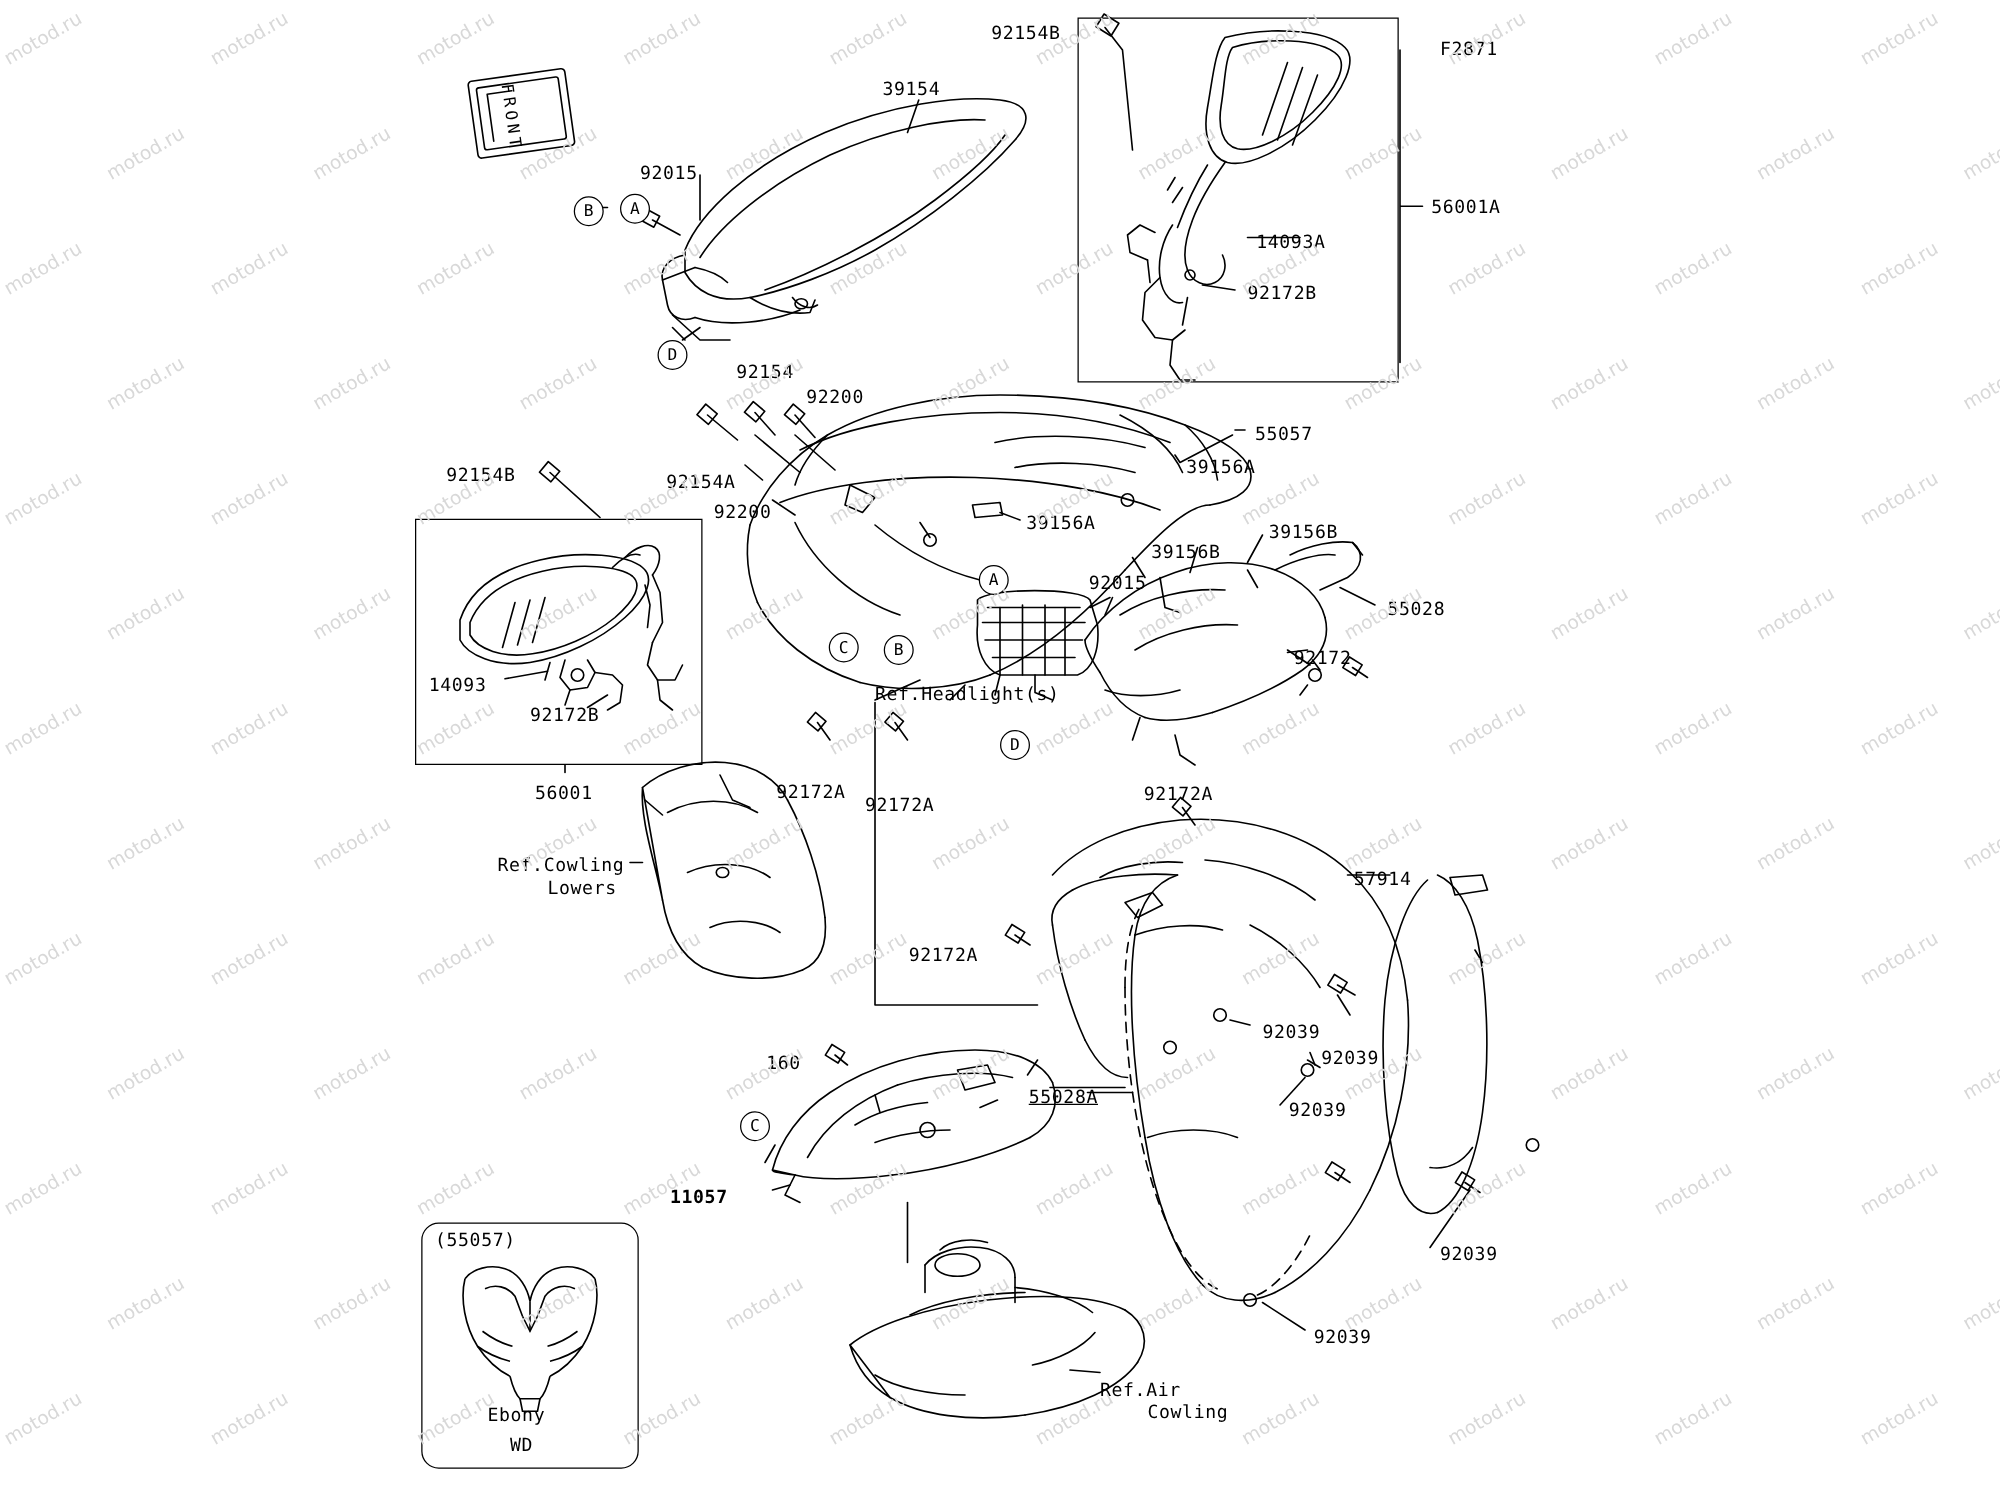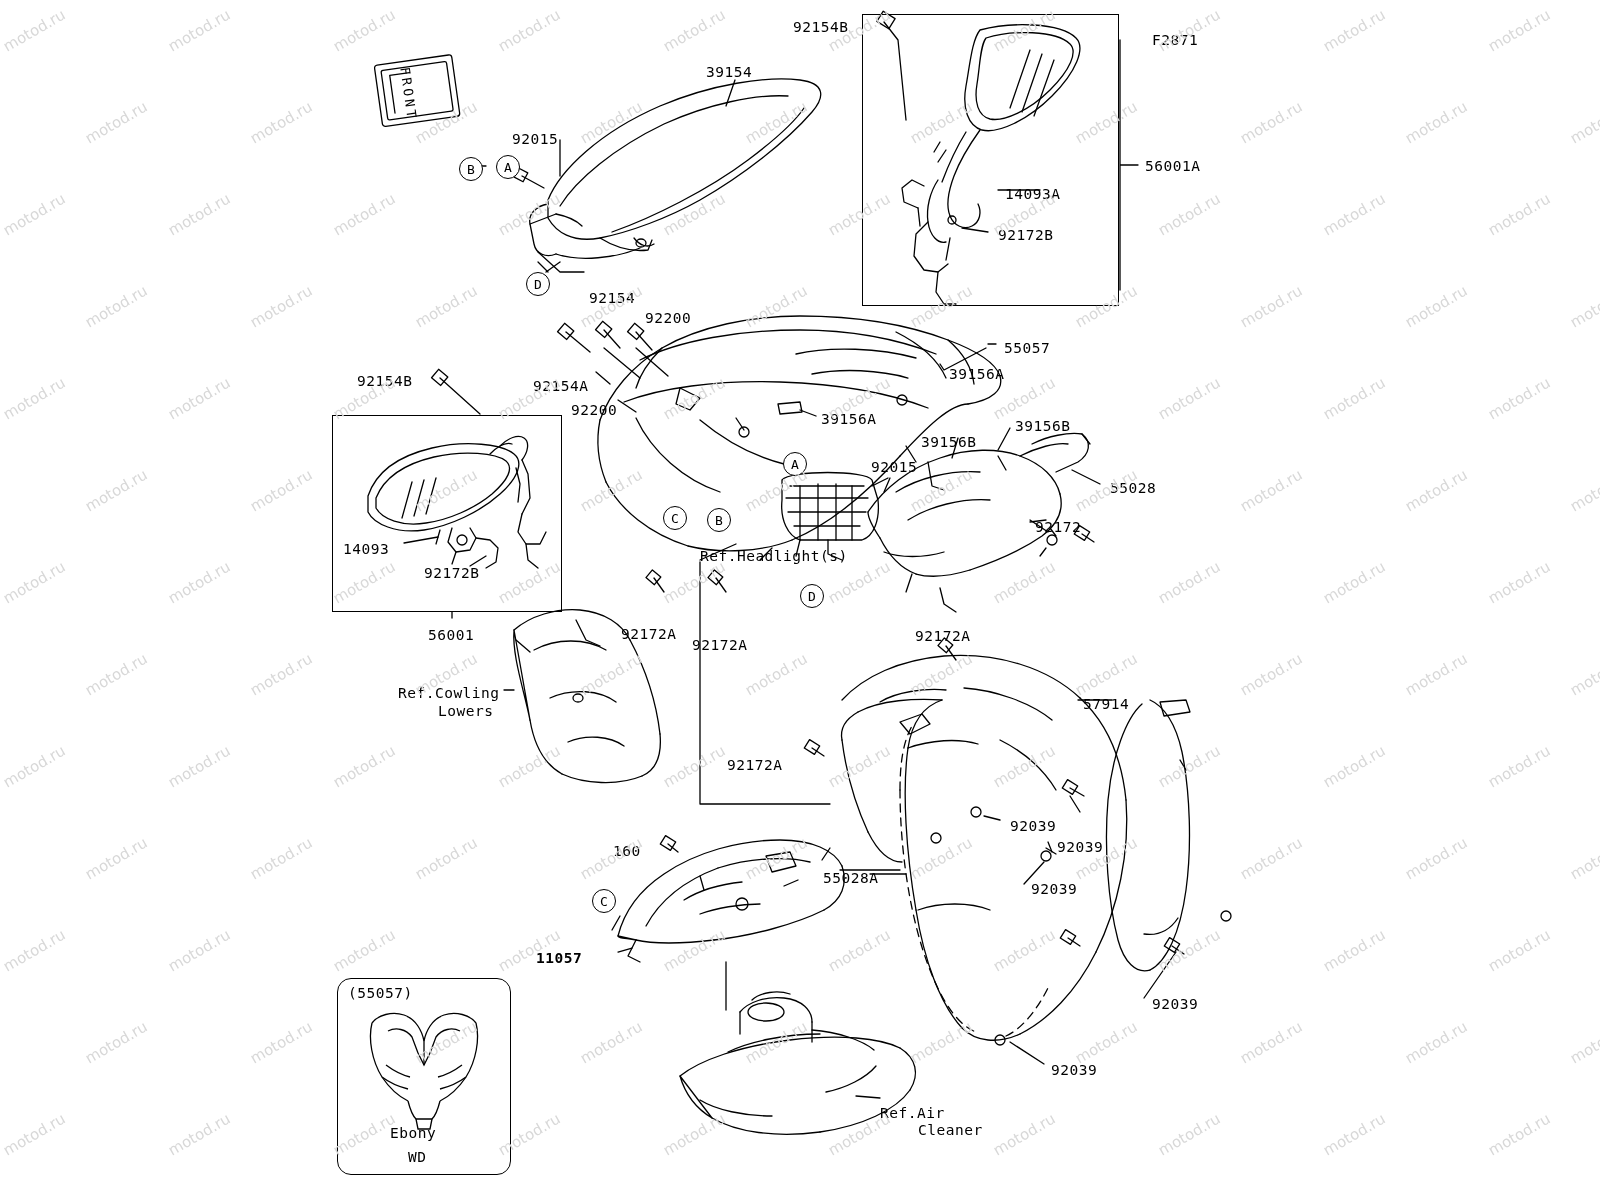--- a/index.html
+++ b/index.html
@@ -380,27 +380,27 @@
       <div class="lbl" style="left: 621px; top: 626px;">92172A</div>
       <div class="lbl" style="left: 692px; top: 637px;">92172A</div>
       <div class="lbl" style="left: 915px; top: 628px;">92172A</div>
       <div class="lbl" style="left: 398px; top: 685px;">Ref.Cowling</div>
       <div class="lbl" style="left: 438px; top: 703px;">Lowers</div>
       <div class="lbl" style="left: 1083px; top: 696px;">57914</div>
       <div class="lbl" style="left: 727px; top: 757px;">92172A</div>
       <div class="lbl" style="left: 1010px; top: 818px;">92039</div>
       <div class="lbl" style="left: 1057px; top: 839px;">92039</div>
       <div class="lbl" style="left: 613px; top: 843px;">160</div>
-      <div class="lbl" style="left: 823px; top: 870px;">55028A</div>
+      <div class="lbl" style="left: 823px; top: 870px; text-decoration: underline;">55028A</div>
       <div class="lbl" style="left: 1031px; top: 881px;">92039</div>
       <div class="lbl" style="left: 536px; top: 950px; font-weight: bold;">11057</div>
       <div class="lbl" style="left: 1152px; top: 996px;">92039</div>
       <div class="lbl" style="left: 1051px; top: 1062px;">92039</div>
       <div class="lbl" style="left: 880px; top: 1105px;">Ref.Air</div>
-      <div class="lbl" style="left: 918px; top: 1122px;">Cleaner</div>
+      <div class="lbl" style="left: 918px; top: 1122px;">Cowling</div>
     </div>
 
   <div id="circle-layer">
       <div class="circ" style="left: 459px; top: 157px;">B</div>
       <div class="circ" style="left: 496px; top: 155px;">A</div>
       <div class="circ" style="left: 526px; top: 272px;">D</div>
       <div class="circ" style="left: 783px; top: 452px;">A</div>
       <div class="circ" style="left: 663px; top: 506px;">C</div>
       <div class="circ" style="left: 707px; top: 508px;">B</div>
       <div class="circ" style="left: 800px; top: 584px;">D</div>

